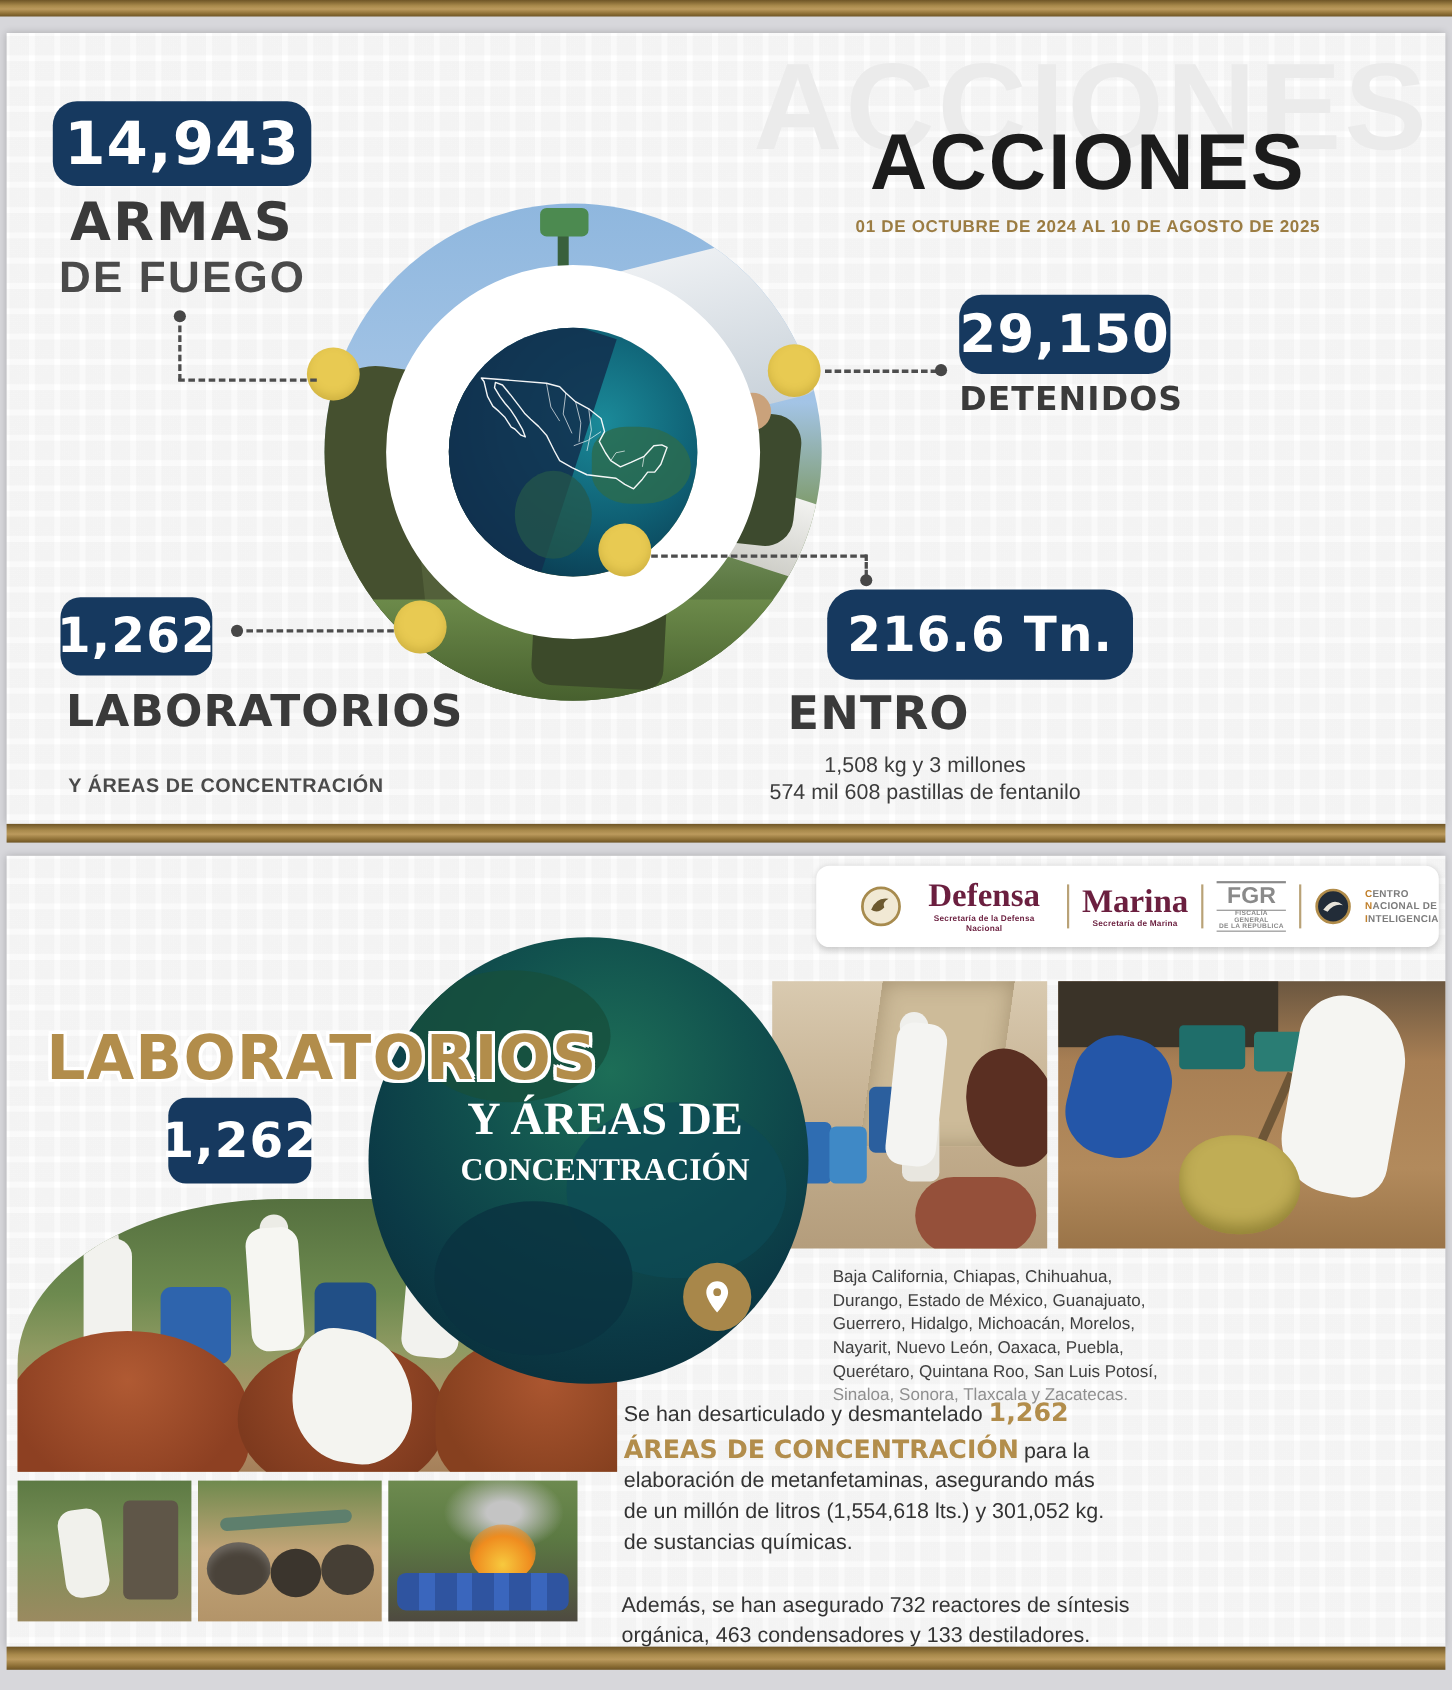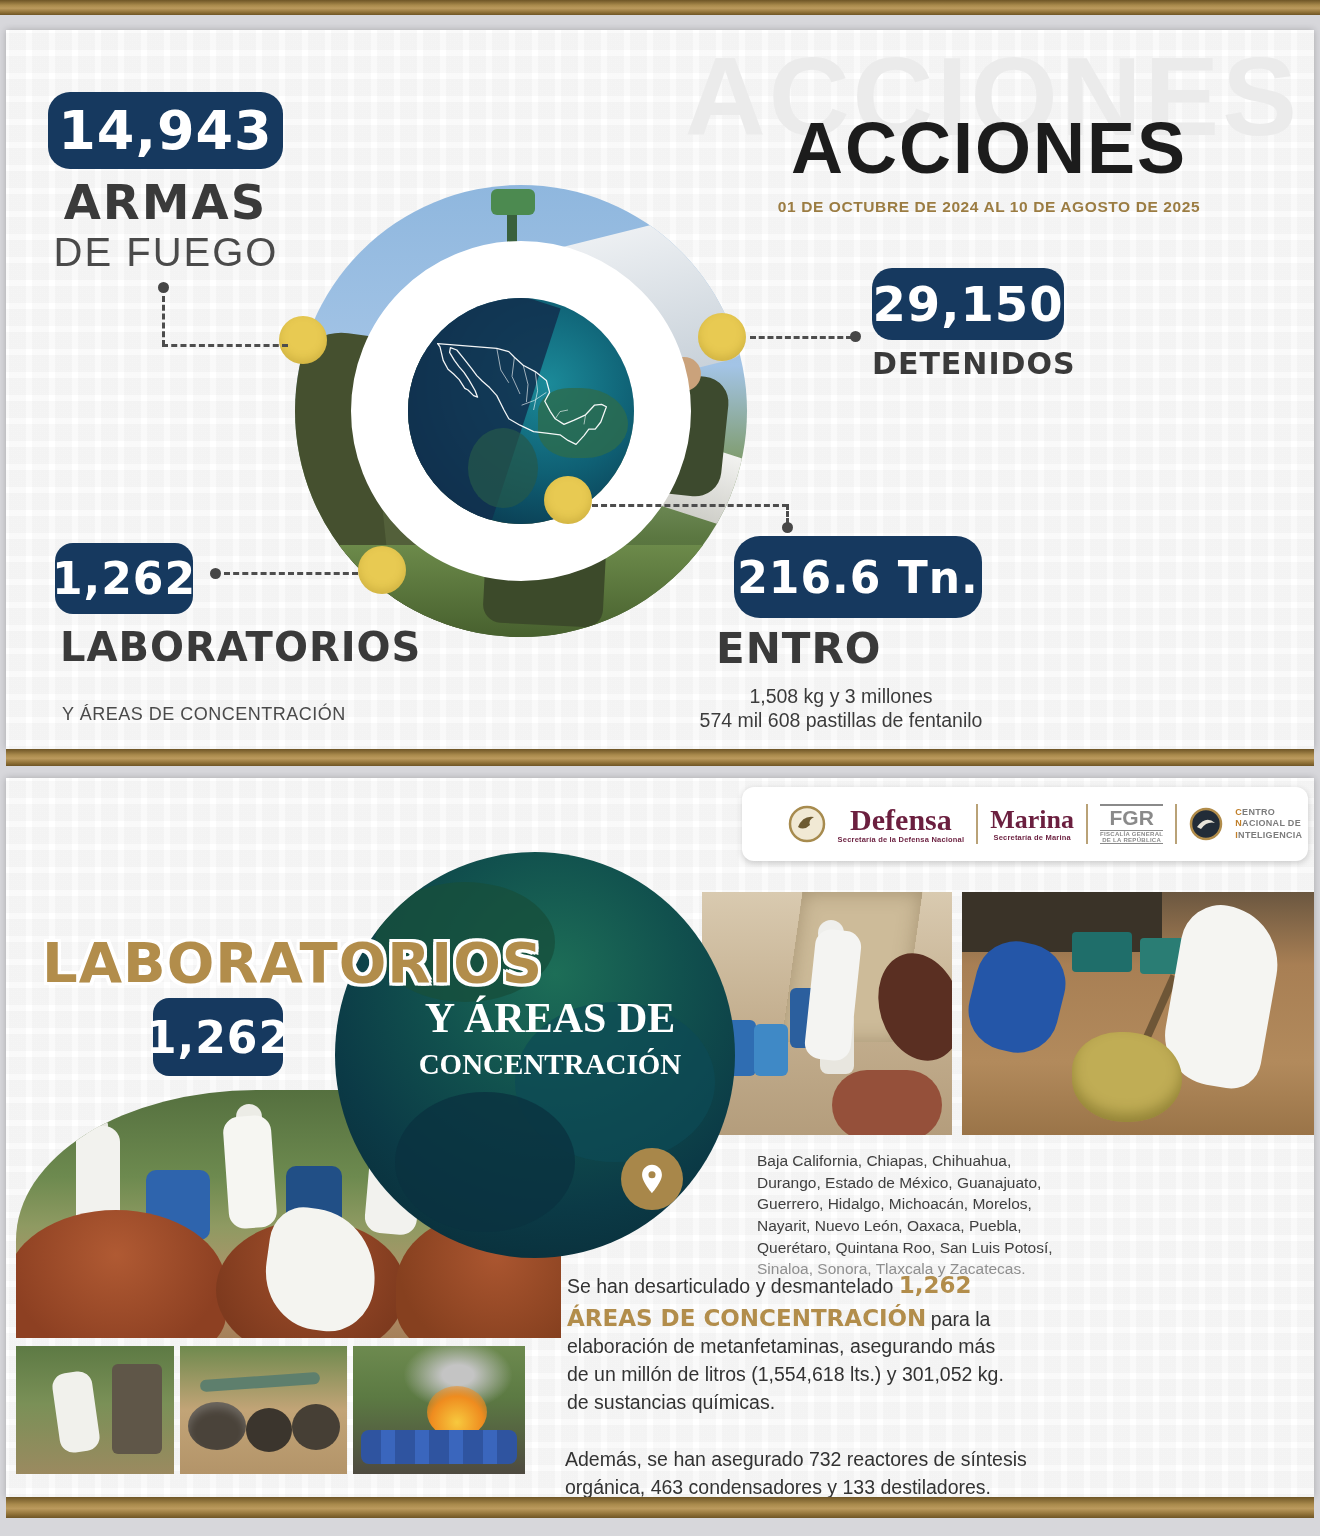--- a/index.html
+++ b/index.html
@@ -16,21 +16,21 @@
   .gbar{position:absolute;left:6px;width:1308px;
         background:linear-gradient(180deg,#6e5526 0%,#a98a4c 35%,#bb9a5d 55%,#8a6c33 85%,#6e5526 100%);}
   .gbar.top{top:0;height:15px;left:0;width:1320px;}
   .gbar.mid{top:749px;height:17px;}
   .gbar.bot{top:1497px;height:21px;}
   .abs{position:absolute;}
   
   .num{font-family:"DejaVu Sans",sans-serif;font-weight:800;color:#fff;letter-spacing:1px;}
   .badge{background:#16395f;color:#fff;display:flex;align-items:center;justify-content:center;}
   .hlabel{font-family:"DejaVu Sans",sans-serif;font-weight:800;color:#3a3a3a;}
-  .slabel{font-weight:400;color:#4a4a4a;}
+  .slabel{font-weight:700;color:#4a4a4a;}
   .dash-h{border-top:3px dashed #4d4d4d;height:0;}
   .dash-v{border-left:3px dashed #4d4d4d;width:0;}
   .conn-dot{width:11px;height:11px;border-radius:50%;background:#474747;}
   .ydot{width:48px;height:48px;border-radius:50%;background:#e8ca52;box-shadow:inset 0 -4px 8px rgba(140,110,20,.25);}
   
   .hero{left:289px;top:155px;width:452px;height:452px;border-radius:50%;overflow:hidden;
         background:linear-gradient(180deg,#8fb7de 0%,#a3c4e6 40%,#7e9a68 62%,#5b7741 78%,#465f31 100%);}
   .hero .pole{left:212px;top:8px;width:10px;height:74px;background:#39603c;}
   .hero .pole-top{left:196px;top:4px;width:44px;height:26px;background:#4c8a50;border-radius:6px;}
   .hero .wing{left:120px;top:60px;width:330px;height:150px;background:linear-gradient(180deg,#eceff2,#c9d2da);
@@ -188,21 +188,21 @@
 
     <div class="abs badge num" style="left:49px;top:513px;width:138px;height:71px;border-radius:18px;font-size:44px;">1,262</div>
     <div class="abs conn-dot" style="left:204px;top:538px;"></div>
     <div class="abs dash-h" style="left:218px;top:542px;width:134px;"></div>
     <div class="abs hlabel" style="left:54px;top:594px;font-size:40px;letter-spacing:1px;">LABORATORIOS</div>
     <div class="abs slabel" style="left:56px;top:674px;font-size:18px;letter-spacing:.5px;">Y ÁREAS DE CONCENTRACIÓN</div>
 
     <div class="abs dash-h" style="left:586px;top:474px;width:196px;"></div>
     <div class="abs dash-v" style="left:780px;top:474px;height:20px;"></div>
     <div class="abs conn-dot" style="left:776px;top:492px;"></div>
-    <div class="abs badge num" style="left:728px;top:506px;width:248px;height:82px;border-radius:26px;font-size:44px;">216.6 Tn.</div>
+    <div class="abs badge num" style="left:746px;top:506px;width:278px;height:82px;border-radius:26px;font-size:44px;">216.6 Tn.</div>
     <div class="abs hlabel" style="left:710px;top:594px;font-size:42px;letter-spacing:1px;">ENTRO</div>
     <div class="abs" style="left:600px;top:654px;width:470px;text-align:center;font-size:19.5px;color:#3c3c3c;line-height:1.25;">
       <div>1,508 kg y 3 millones</div>
       <div>574 mil 608 pastillas de fentanilo</div>
     </div>
   </section>
 
   <div class="gbar mid"></div>
 
   <section class="page page2">
@@ -270,21 +270,21 @@
       <svg width="38" height="38" viewBox="0 0 38 38">
         <circle cx="19" cy="19" r="17" fill="#f1e9d4" stroke="#a78b4e" stroke-width="2.5"></circle>
         <path d="M10,22 Q15,10 26,12 Q20,15 22,20 Q16,26 10,22 Z" fill="#6d5a30"></path>
       </svg>
       <div style="text-align:center;">
         <div class="brand-name" style="font-size:30px;">Defensa</div>
         <div class="brand-sub">Secretaría de la Defensa Nacional</div>
       </div>
       <div class="logo-div"></div>
       <div style="text-align:center;">
-        <div class="brand-name" style="font-size:26px;text-align:right;">Marina</div>
+        <div class="brand-name" style="font-size:30px;text-align:right;">Marina</div>
         <div class="brand-sub">Secretaría de Marina</div>
       </div>
       <div class="logo-div"></div>
       <div style="text-align:center;color:#8a8a8a;">
         <div style="font-size:21px;font-weight:700;border-top:2px solid #8a8a8a;border-bottom:1.5px solid #8a8a8a;padding:0 6px;line-height:1.1;">FGR</div>
         <div style="font-size:6px;font-weight:700;letter-spacing:.3px;">FISCALÍA GENERAL</div>
         <div style="font-size:6px;font-weight:700;letter-spacing:.3px;border-bottom:1px solid #8a8a8a;">DE LA REPÚBLICA</div>
       </div>
       <div class="logo-div"></div>
       <svg width="34" height="34" viewBox="0 0 34 34">

